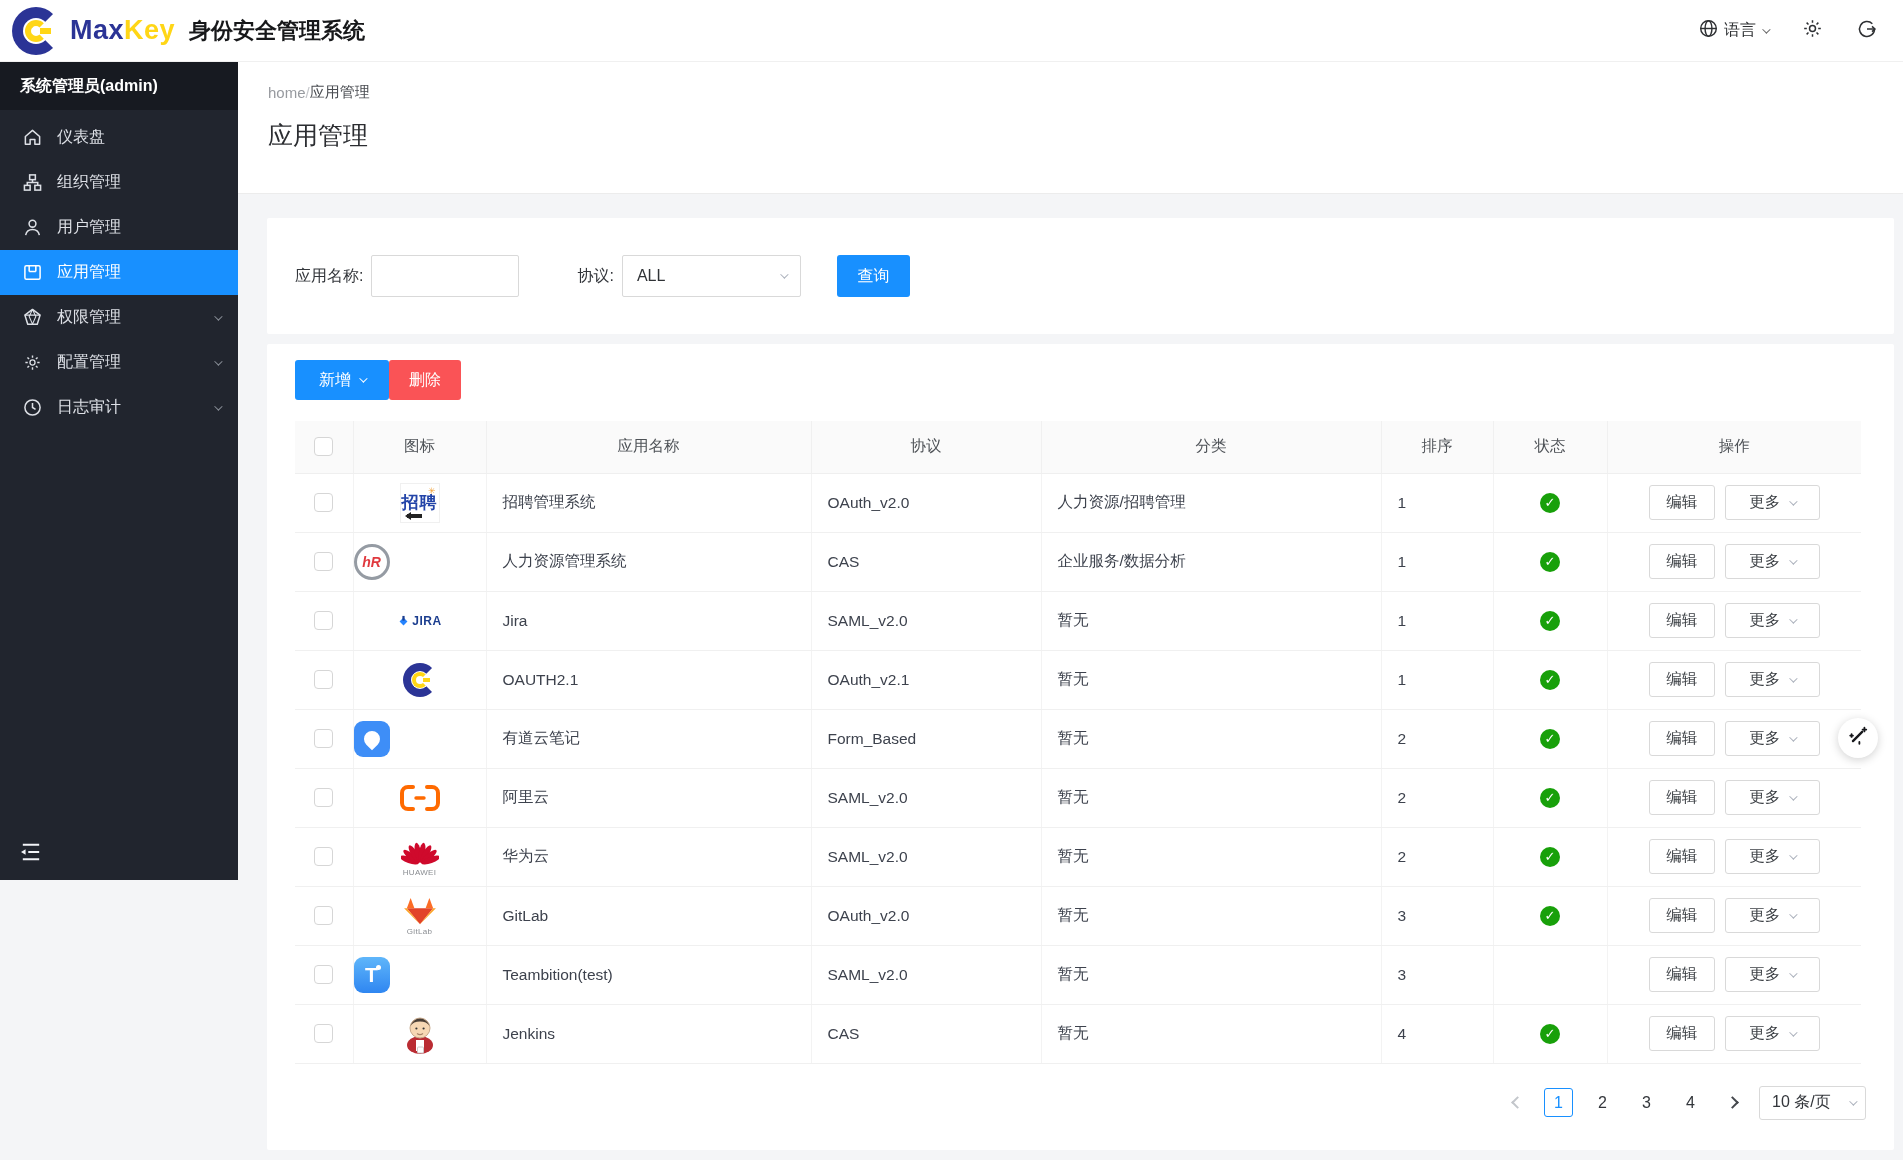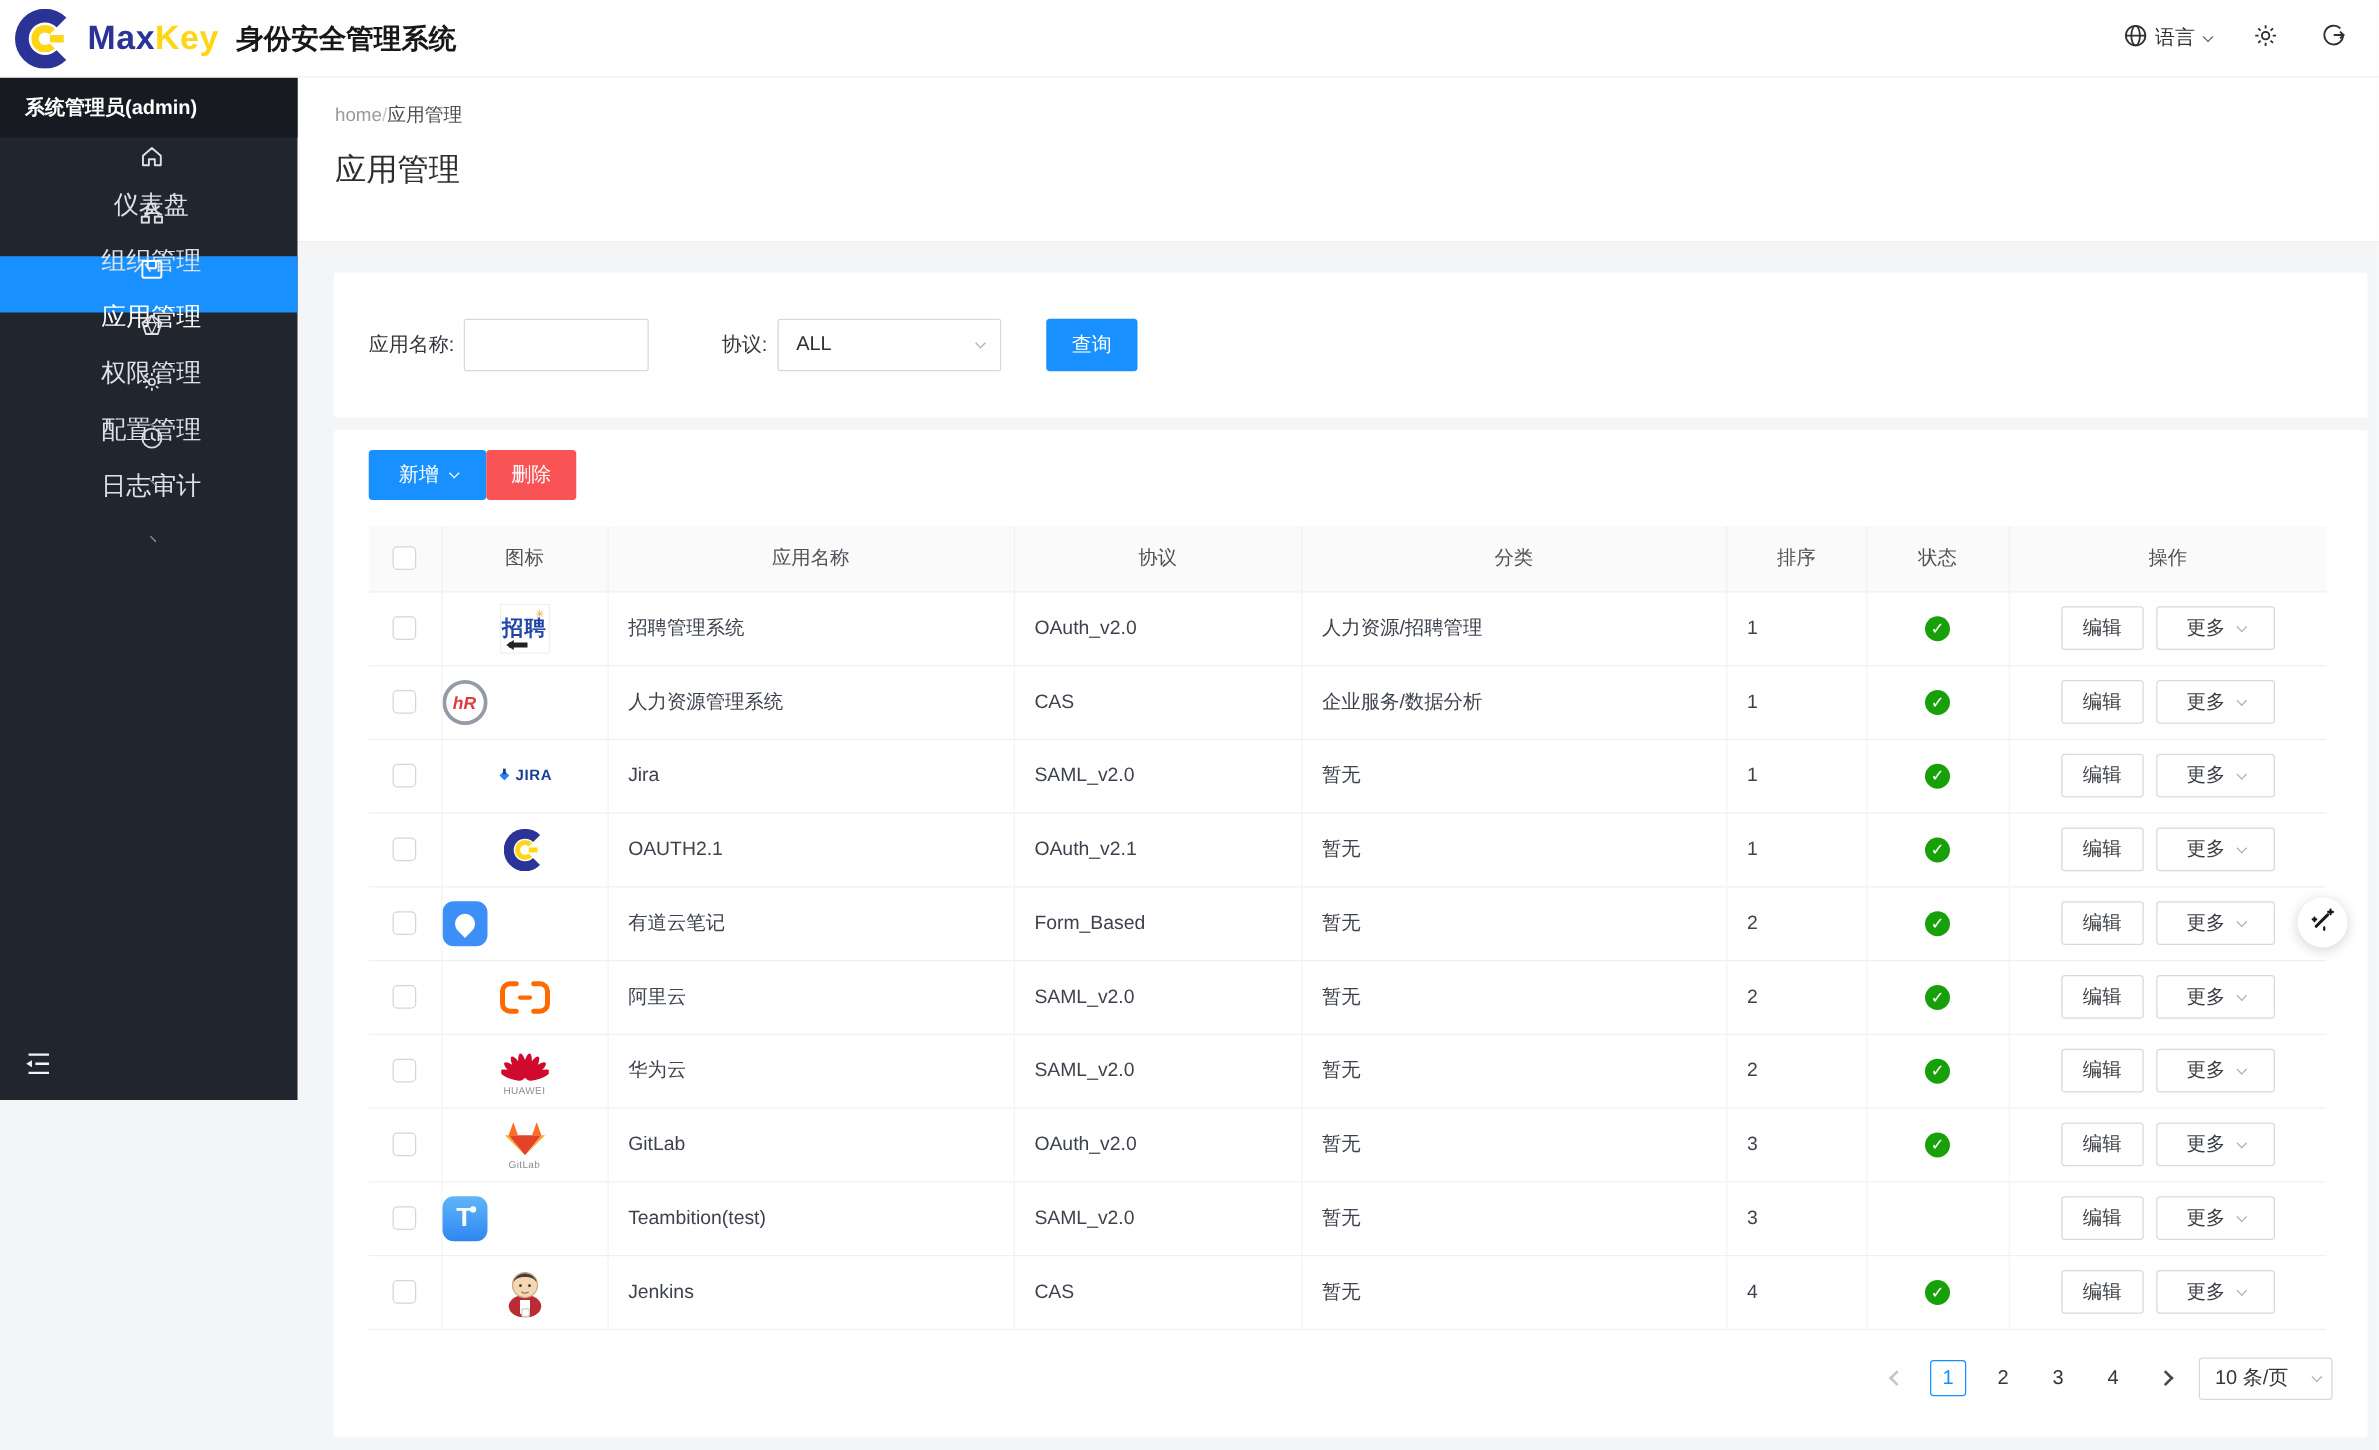--- a/index.html
+++ b/index.html
@@ -22,21 +22,21 @@
   .chv { display:inline-block; width:8px; height:8px; border-right:1.6px solid #666; border-bottom:1.6px solid #666; transform:rotate(45deg) translateY(-2px); }
   .chv.sm { width:6px; height:6px; }
   .chv.light { border-color:#aab0bb; }
   .chv.white { border-color:#fff; }
   .chv.gray { border-color:#8a9099; }
 
   
   .sidebar { position:absolute; top:62px; left:0; width:238px; height:818px; background:#21252e; z-index:10; }
   .side-user { height:48px; background:#171a21; color:#fff; font-weight:bold; font-size:16px; display:flex; align-items:center; padding-left:20px; }
   .nav { padding-top:5px; }
-  .nav-item { height:45px; display:flex; align-items:center; gap:15px; padding:0 18px 0 22px; color:#dde0e6; font-size:20px; cursor:pointer;flex-direction:column; }
+  .nav-item { height:45px; display:flex; align-items:center; gap:15px; padding:0 18px 0 22px; color:#dde0e6; font-size:16px; cursor:pointer; }
   .nav-item .nicon { width:20px; height:20px; flex:0 0 auto; display:flex; align-items:center; justify-content:center; }
   .nav-item.active { background:#1890ff; color:#fff; }
   .nav-item .grow { flex:1; }
   .collapse-btn { position:absolute; left:20px; bottom:14px; cursor:pointer; }
 
   
   .main { position:absolute; top:62px; left:238px; width:1665px; height:1098px; }
   .page-header { background:#fff; padding:21px 30px 0 30px; height:132px; border-bottom:1px solid #ececec; }
   .breadcrumb { font-size:15px; color:#979a9f; display:flex; align-items:center; }
   .breadcrumb .cur { color:#4a4d52; }
@@ -167,20 +167,30 @@
       <div class="nav-item">
         <span class="nicon">
           <svg width="19" height="19" viewBox="0 0 20 20" fill="none" stroke="#dde0e6" stroke-width="1.6">
             <rect x="7" y="2" width="6" height="5"></rect>
             <rect x="1.5" y="13" width="6" height="5"></rect>
             <rect x="12.5" y="13" width="6" height="5"></rect>
             <path d="M10 7v3M4.5 13v-3h11v3"></path>
           </svg>
         </span>
     <span>组织管理</span>
+    <span class="grow"></span>
+      </div>
+      <div class="nav-item">
+        <span class="nicon">
+          <svg width="19" height="19" viewBox="0 0 20 20" fill="none" stroke="#dde0e6" stroke-width="1.6">
+            <circle cx="10" cy="6" r="3.6"></circle>
+            <path d="M2.8 18c.8-4 3.6-6 7.2-6s6.4 2 7.2 6"></path>
+          </svg>
+        </span>
+    <span>用户管理</span>
     <span class="grow"></span>
       </div>
       <div class="nav-item active">
         <span class="nicon">
           <svg width="19" height="19" viewBox="0 0 20 20" fill="none" stroke="#fff" stroke-width="1.6">
             <rect x="2" y="3" width="16" height="14" rx="1.5"></rect>
             <path d="M6.5 3v6M13.5 3v6M6.5 9h7"></path>
           </svg>
         </span>
     <span>应用管理</span>

